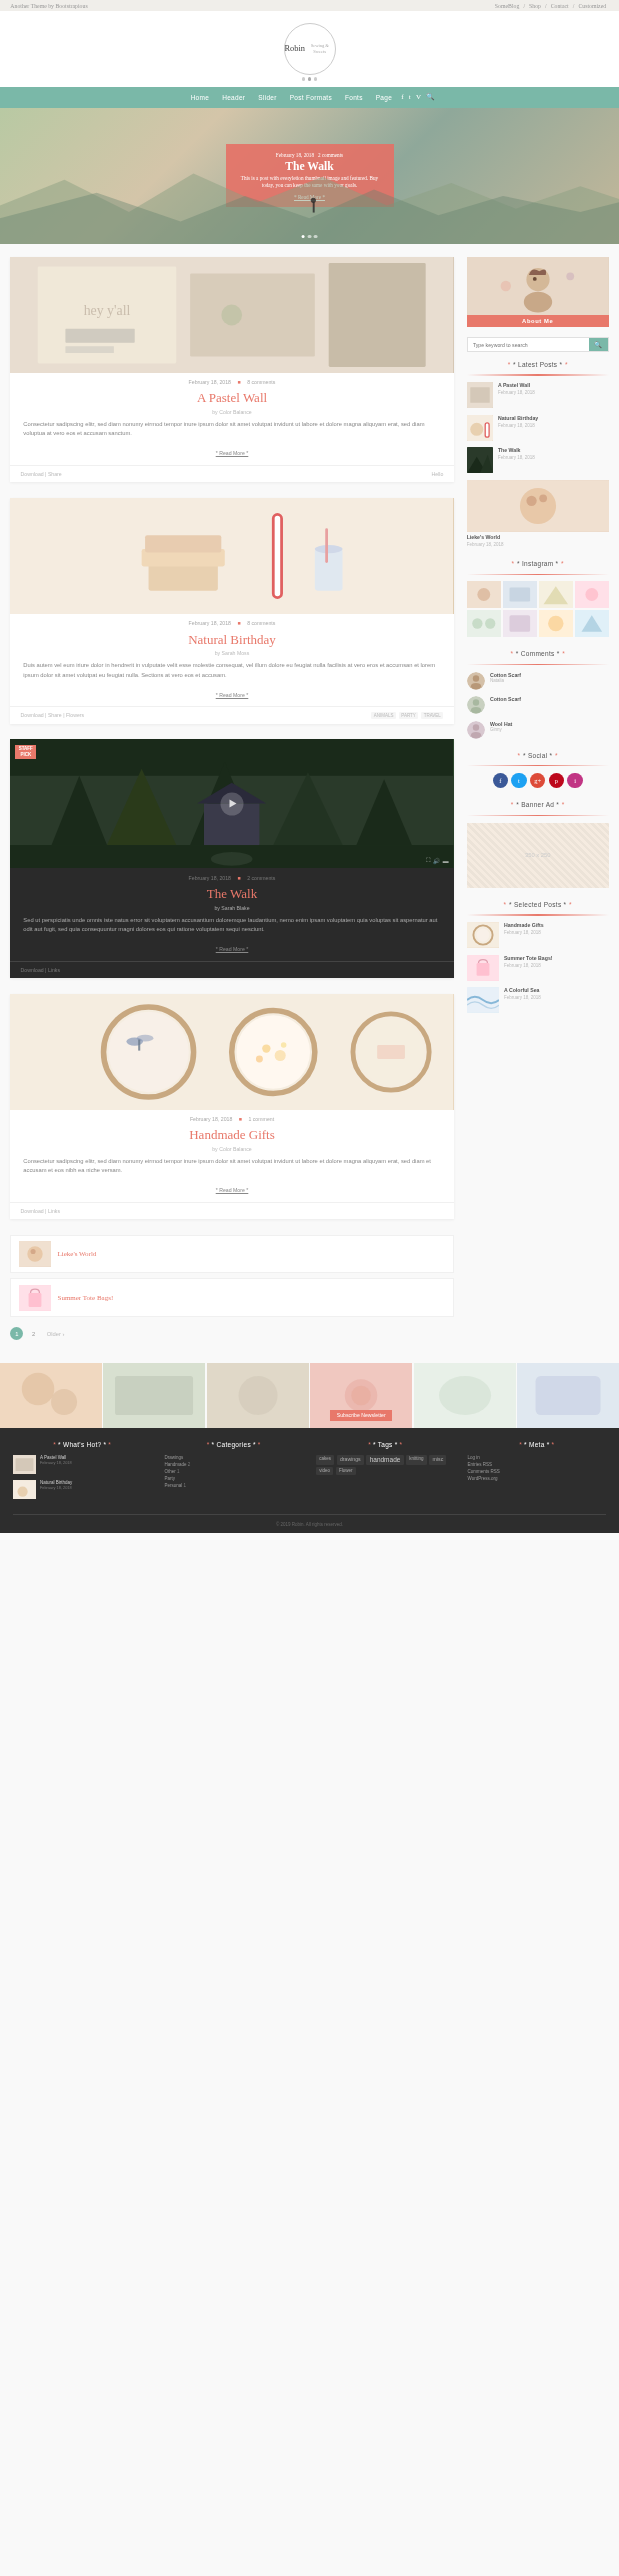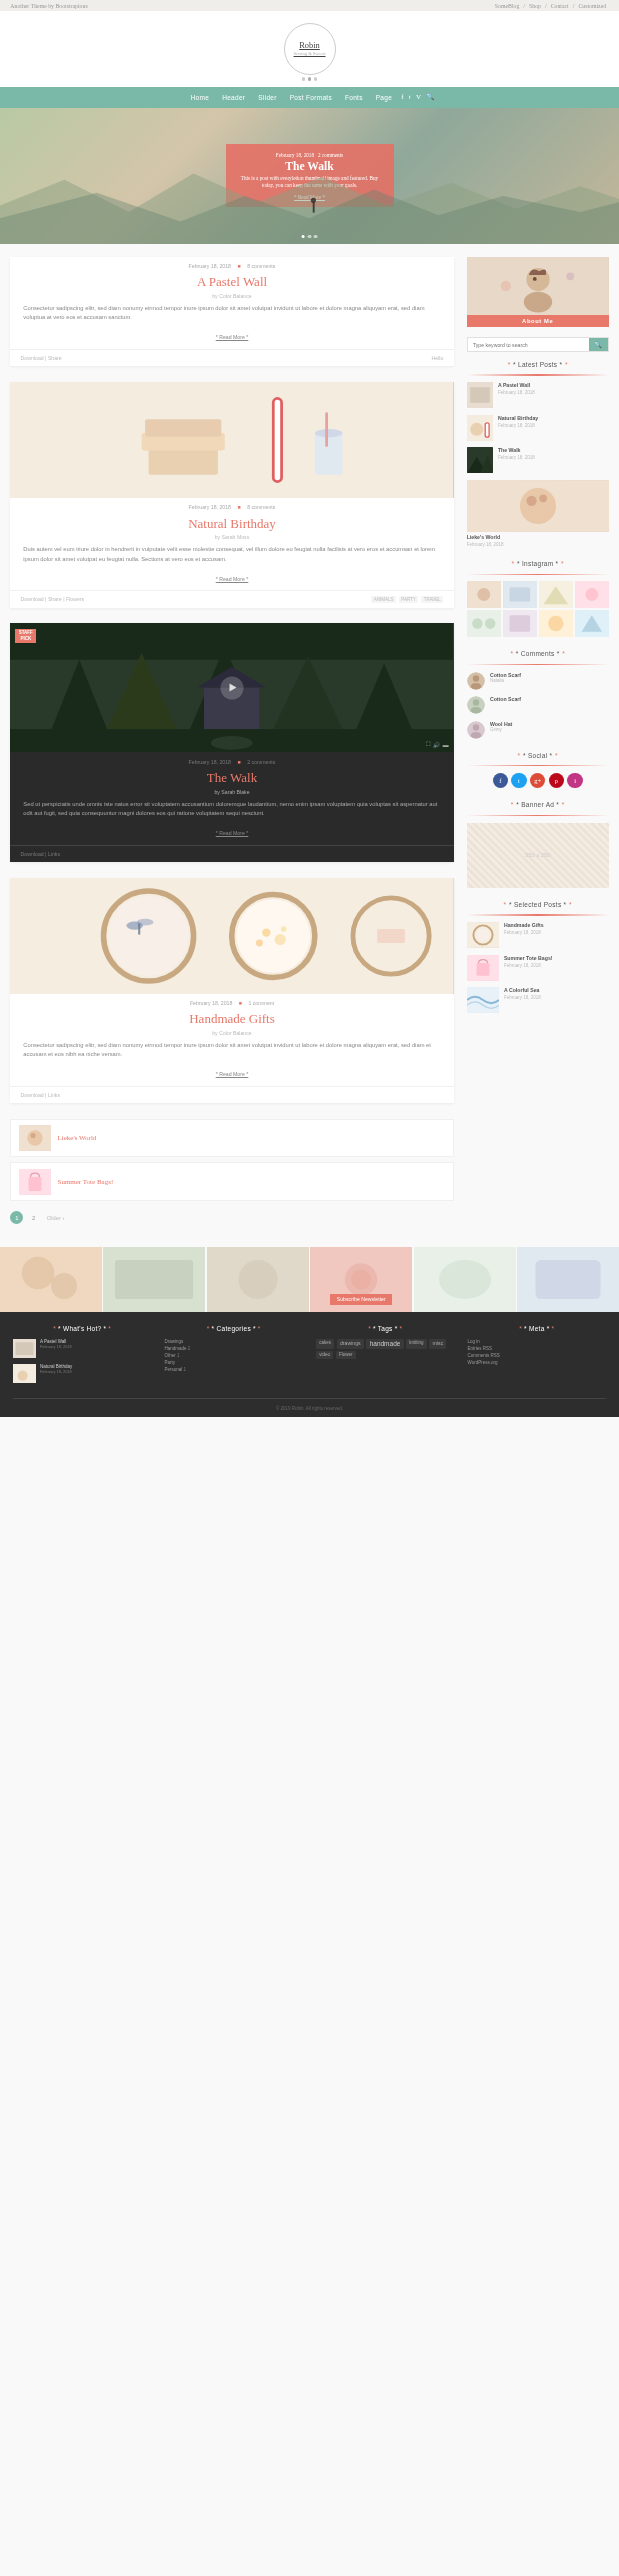--- a/index.html
+++ b/index.html
@@ -30,23 +30,22 @@
       border-radius: 50%;
       border: 1.3px solid #ccc;
       margin: 0 auto;
       display: flex;
       align-items: center;
       justify-content: center;
       font-size: 8.4px;
       font-family: 'Palatino', serif;
       color: #444;
       background: #fff;
-      flex-direction: column;
+      flex-direction: row;
       line-height: 1.2;
-      text-decoration: underline;
     }
     .logo-dots {
       display: flex;
       justify-content: center;
       gap: 2.6px;
       margin-top: 2.6px;
     }
     .logo-dot { width: 3.2px; height: 3.2px; border-radius: 50%; background: #ccc; }
     
     
@@ -657,20 +656,35 @@
     <div class="hero-dot"></div>
     <div class="hero-dot"></div>
   </div>
 </div>
 
 <div class="main-layout">
 
   <div class="content-area">
 
     <div class="post-card">
+      <div class="post-image">
+        <div class="post-image-placeholder art-pastel" style="height:116px;">
+          
+          <svg width="100%" height="116" viewBox="0 0 640 180" preserveAspectRatio="xMidYMid slice">
+            <rect width="640" height="180" fill="#e8ddd0"></rect>
+            <rect x="40" y="20" width="200" height="140" fill="#f0e8d8" rx="2"></rect>
+            <rect x="260" y="30" width="180" height="120" fill="#d8ccba" rx="2"></rect>
+            <rect x="460" y="15" width="140" height="150" fill="#c8bca8" rx="2"></rect>
+            <text x="140" y="90" font-family="serif" font-size="20" fill="#b0a090" text-anchor="middle" opacity="0.6">hey y'all</text>
+            <circle cx="320" cy="90" r="15" fill="#a8b890" opacity="0.4"></circle>
+            <rect x="80" y="110" width="100" height="20" fill="#888" opacity="0.3" rx="1"></rect>
+            <rect x="80" y="135" width="70" height="10" fill="#aaa" opacity="0.3" rx="1"></rect>
+          </svg>
+        </div>
+      </div>
       <div class="post-meta-bar">
         <span>February 18, 2018</span>
         <span class="post-comment-icon">■</span>
         <span>8 comments</span>
       </div>
       <div class="post-title">A Pastel Wall</div>
       <div class="post-author">by Color Balance</div>
       <div class="post-excerpt">Consectetur sadipscing elitr, sed diam nonumy eirmod tempor inure ipsum dolor sit amet volutpat invidunt ut labore et dolore magna aliquyam erat, sed diam voluptua at vero eos et accusam sanctum.</div>
       <div class="post-read-more">
         <a>* Read More *</a>

